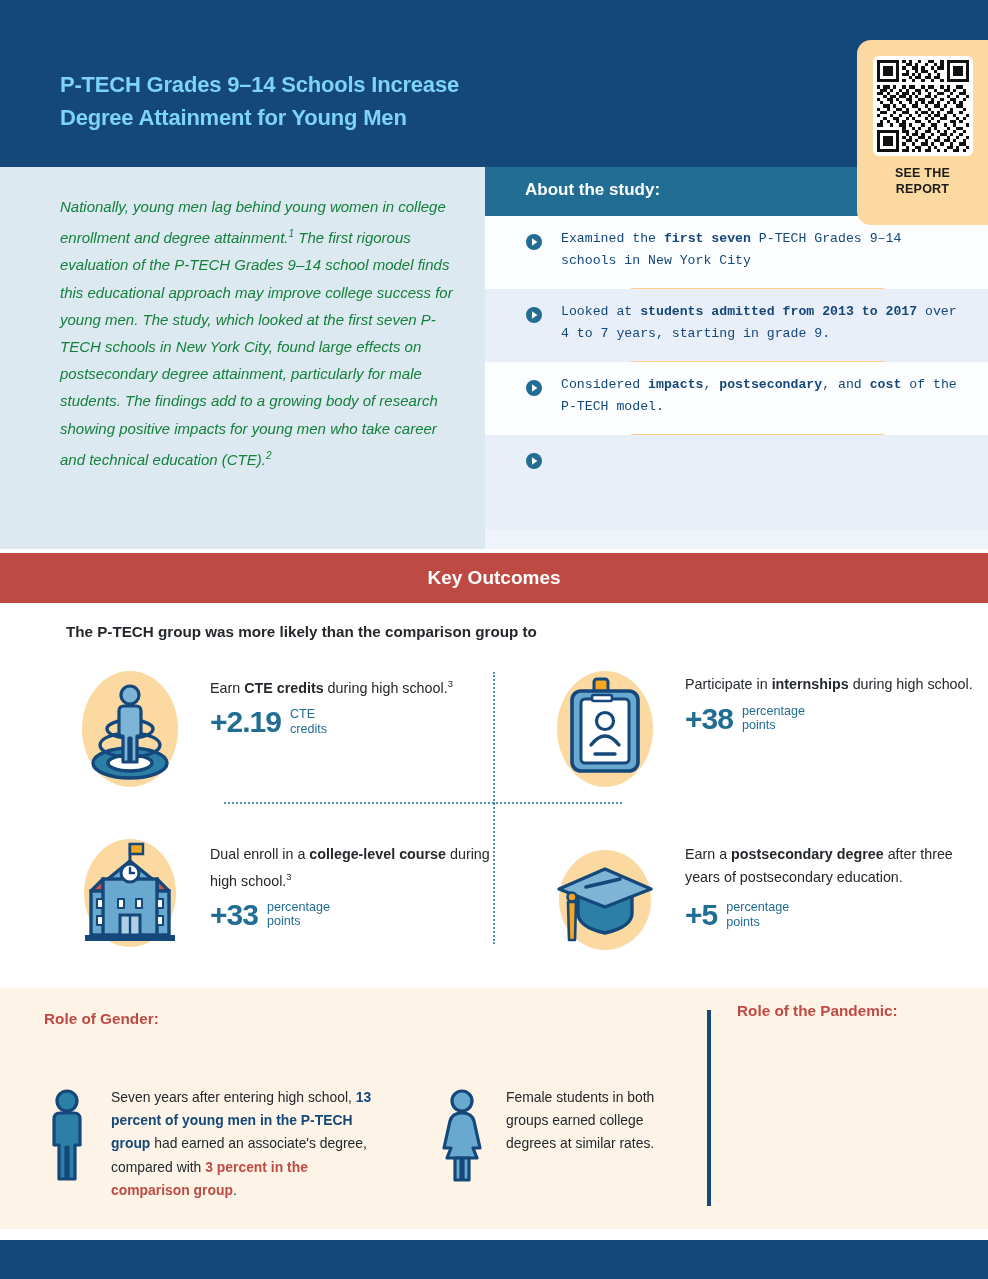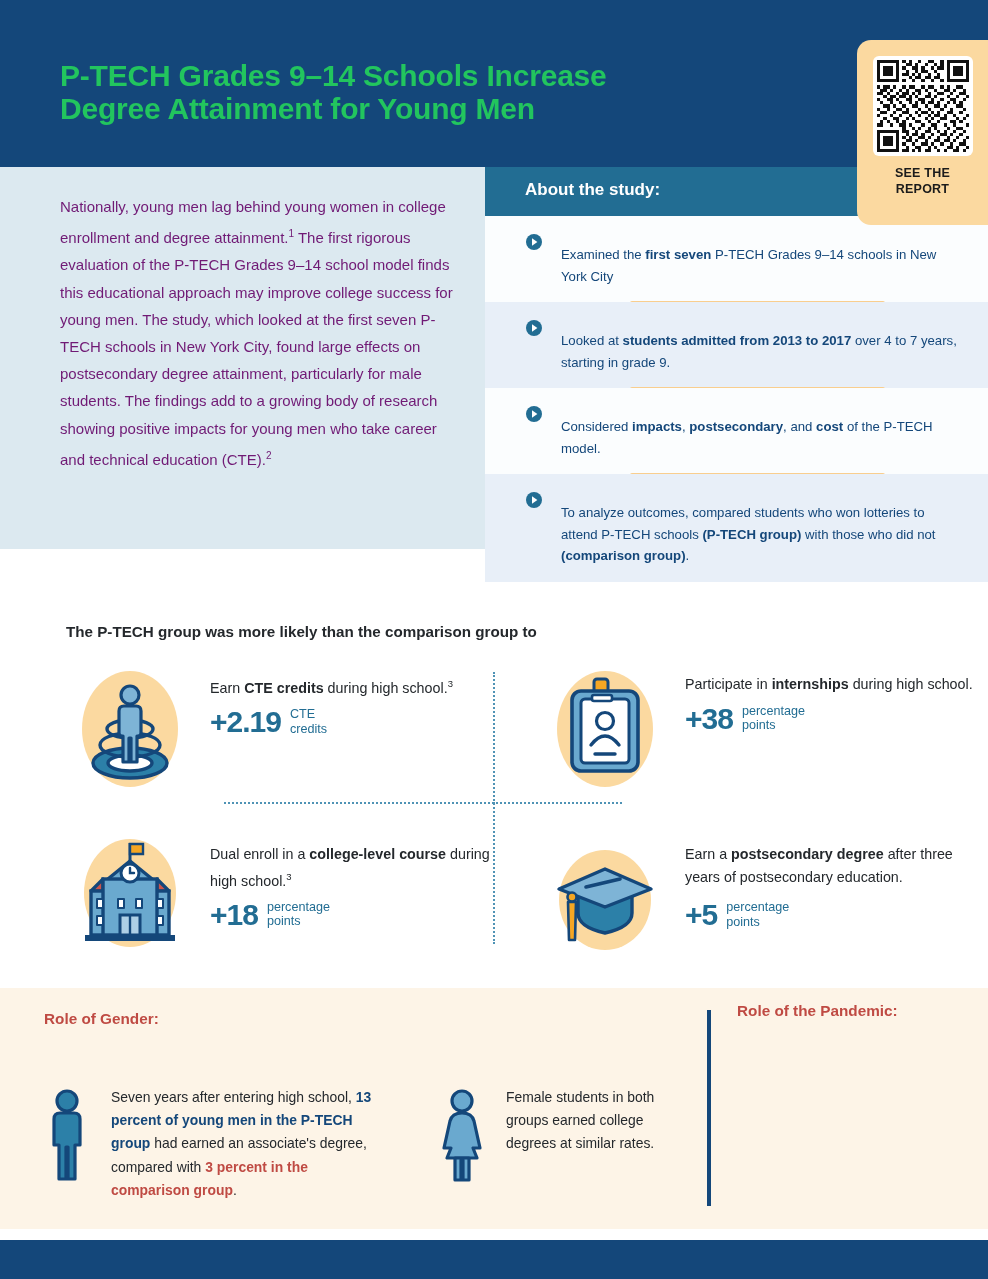--- a/index.html
+++ b/index.html
@@ -15,24 +15,24 @@
     background: #ffffff;
   }
 
   
   .header {
     position: absolute; left: 0; top: 0;
     width: 988px; height: 167px;
     background: #14477a;
   }
   .header-title {
-    position: absolute; left: 60px; top: 59px;
+    position: absolute; left: 60px; top: 68px;
     width: 760px;
-    color: #22c55e;
-    font-size: 30px;
+    color: #7dd3fc;
+    font-size: 22px;
     font-weight: bold;
     line-height: 33px;
     letter-spacing: -0.2px;
     white-space: pre-line;
   }
 
   
   .qr-badge {
     position: absolute; left: 857px; top: 40px;
     width: 131px; height: 185px;
@@ -68,43 +68,45 @@
   .intro-left {
     position: absolute; left: 0; top: 0;
     width: 485px; height: 382px;
     background: #dce9f0;
   }
   .intro-text {
     position: absolute; left: 60px; top: 26px;
     width: 400px;
     font-size: 15px;
     line-height: 27.2px;
-    color: #701a75;
+    color: #15803d;
+    font-style: italic;
   }
   .intro-text sup { font-size: 10px; vertical-align: super; }
 
   .study-col {
     position: absolute; left: 485px; top: 0;
     width: 503px; height: 382px;
     background: #eef4fa;
   }
   .study-header {
     position: absolute; left: 0; top: 0;
     width: 503px; height: 49px;
     background: #226d93;
   }
   .study-header-title {
     position: absolute; left: 40px; top: 13px;
     color: #ffffff; font-size: 17px; font-weight: bold;
   }
   .study-list { position: absolute; left: 0; top: 49px; width: 503px; }
   .study-item {
     position: relative;
-    padding: 28px 26px 15px 45px;
+    padding: 12px 26px 15px 45px;
     min-height: 73px;
+    font-family: Liberation Mono, monospace;
   }
   .study-item.alt { background: #fbfdfe; }
   .study-item.plain { background: #e8eff8; }
   .bullet-icon {
     position: absolute; left: 41px; top: 18px;
     width: 16px; height: 16px;
   }
   .study-text {
     font-size: 13.2px;
     line-height: 21.5px;
@@ -557,27 +559,29 @@
           <div class="divider-bar"></div>
         </div>
 
         <div class="study-item plain" style="min-height:95px;">
           <span class="bullet-icon">
             <svg width="16" height="16" viewBox="0 0 16 16">
                 <circle cx="8" cy="8" r="8" fill="#226d93"></circle>
                 <path d="M6 4.3 L11.4 8 L6 11.7 Z" fill="#ffffff"></path>
               </svg>
           </span>
-          <div class="study-text">To analyze outcomes, compared students who won lotteries to attend P-TECH schools <b>(P-TECH group)</b> with those who did not <b>(comparison group)</b>.</div>
         </div>
 
       </div>
     </div>
   </div>
 
+  <div class="key-bar">
+    <div class="key-bar-title">Key Outcomes</div>
+  </div>
 
   <div class="outcomes">
     <div class="outcomes-lead">The P-TECH group was more likely than the comparison group to</div>
 
     <div class="cell cell-1">
       <div class="cell-icon">
         <svg width="110" height="128" viewBox="0 0 110 128">
           <ellipse cx="55" cy="64" rx="48" ry="58" fill="#fbd9a0"></ellipse>
           <g fill="none" stroke="#14477a" stroke-width="3.4">
             <ellipse cx="55" cy="98" rx="37" ry="15" fill="#2c80a8"></ellipse>
@@ -652,21 +656,21 @@
               <rect x="83" y="82" width="4" height="7" fill="#ffffff"></rect>
           </g>
           <rect x="45" y="80" width="20" height="20" fill="#aecfe5" stroke="#14477a" stroke-width="3"></rect>
           <line x1="55" y1="80" x2="55" y2="100" stroke="#14477a" stroke-width="2.4"></line>
           <rect x="10" y="100" width="90" height="6" fill="#14477a"></rect>
         </svg>
       </div>
       <div class="cell-body">
         <div class="cell-desc">Dual enroll in a <b>college-level course</b> during high school.<sup>3</sup></div>
         <div class="stat-row">
-          <span class="stat-value">+18</span>
+          <span class="stat-value">+33</span>
           <span class="stat-unit">percentage
 points</span>
         </div>
       </div>
     </div>
 
     <div class="cell cell-4">
       <div class="cell-icon" style="top:12px;">
         <svg width="110" height="110" viewBox="0 0 110 110">
           <ellipse cx="55" cy="53" rx="46" ry="50" fill="#fbd9a0"></ellipse>

